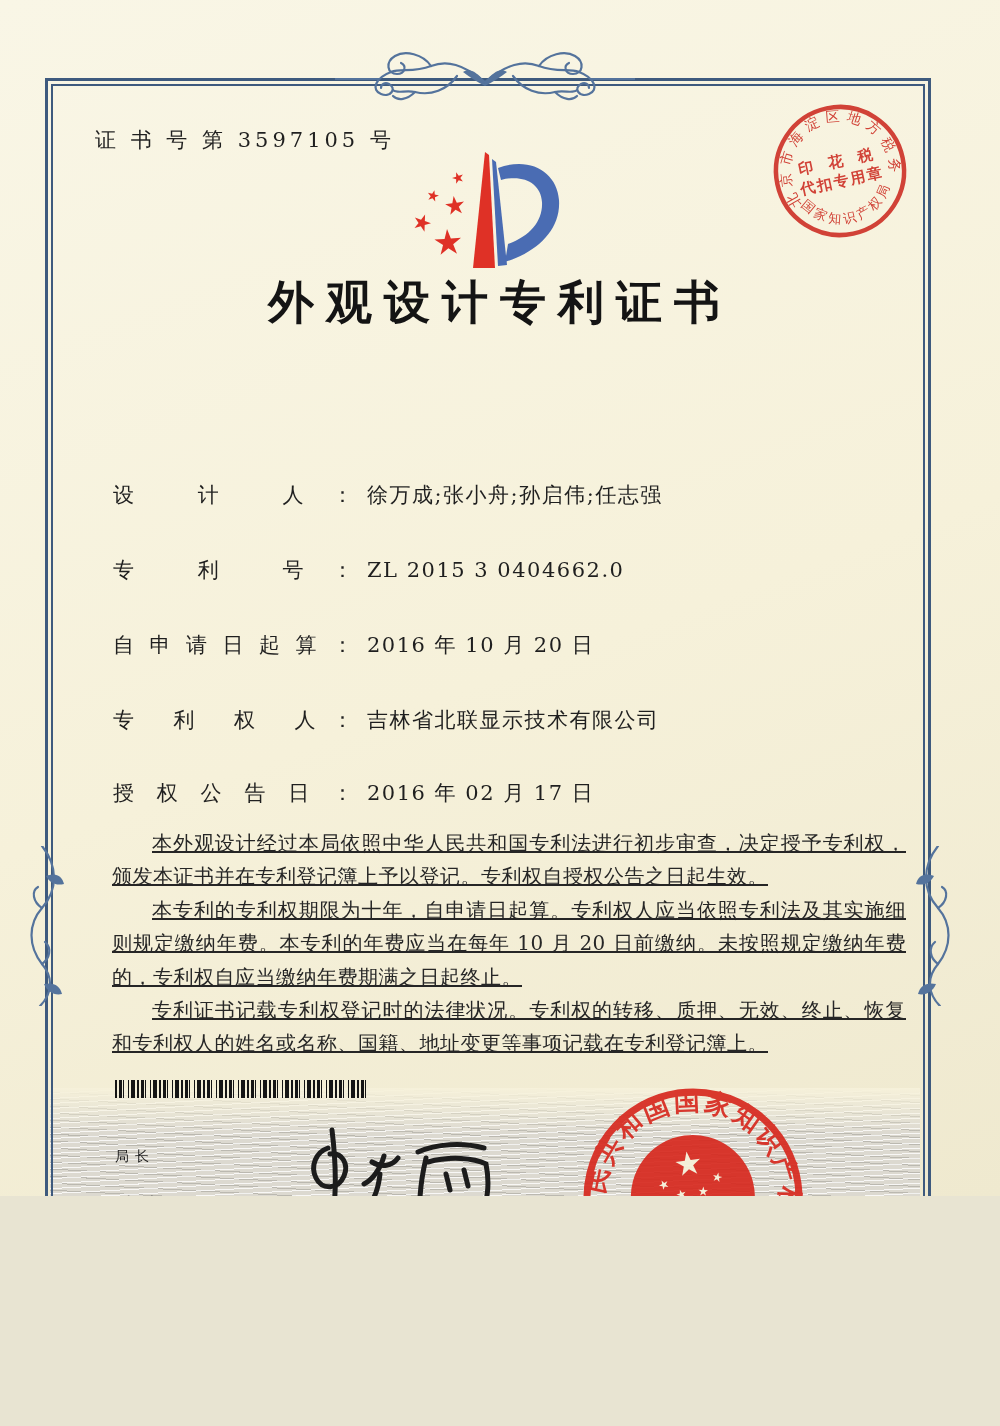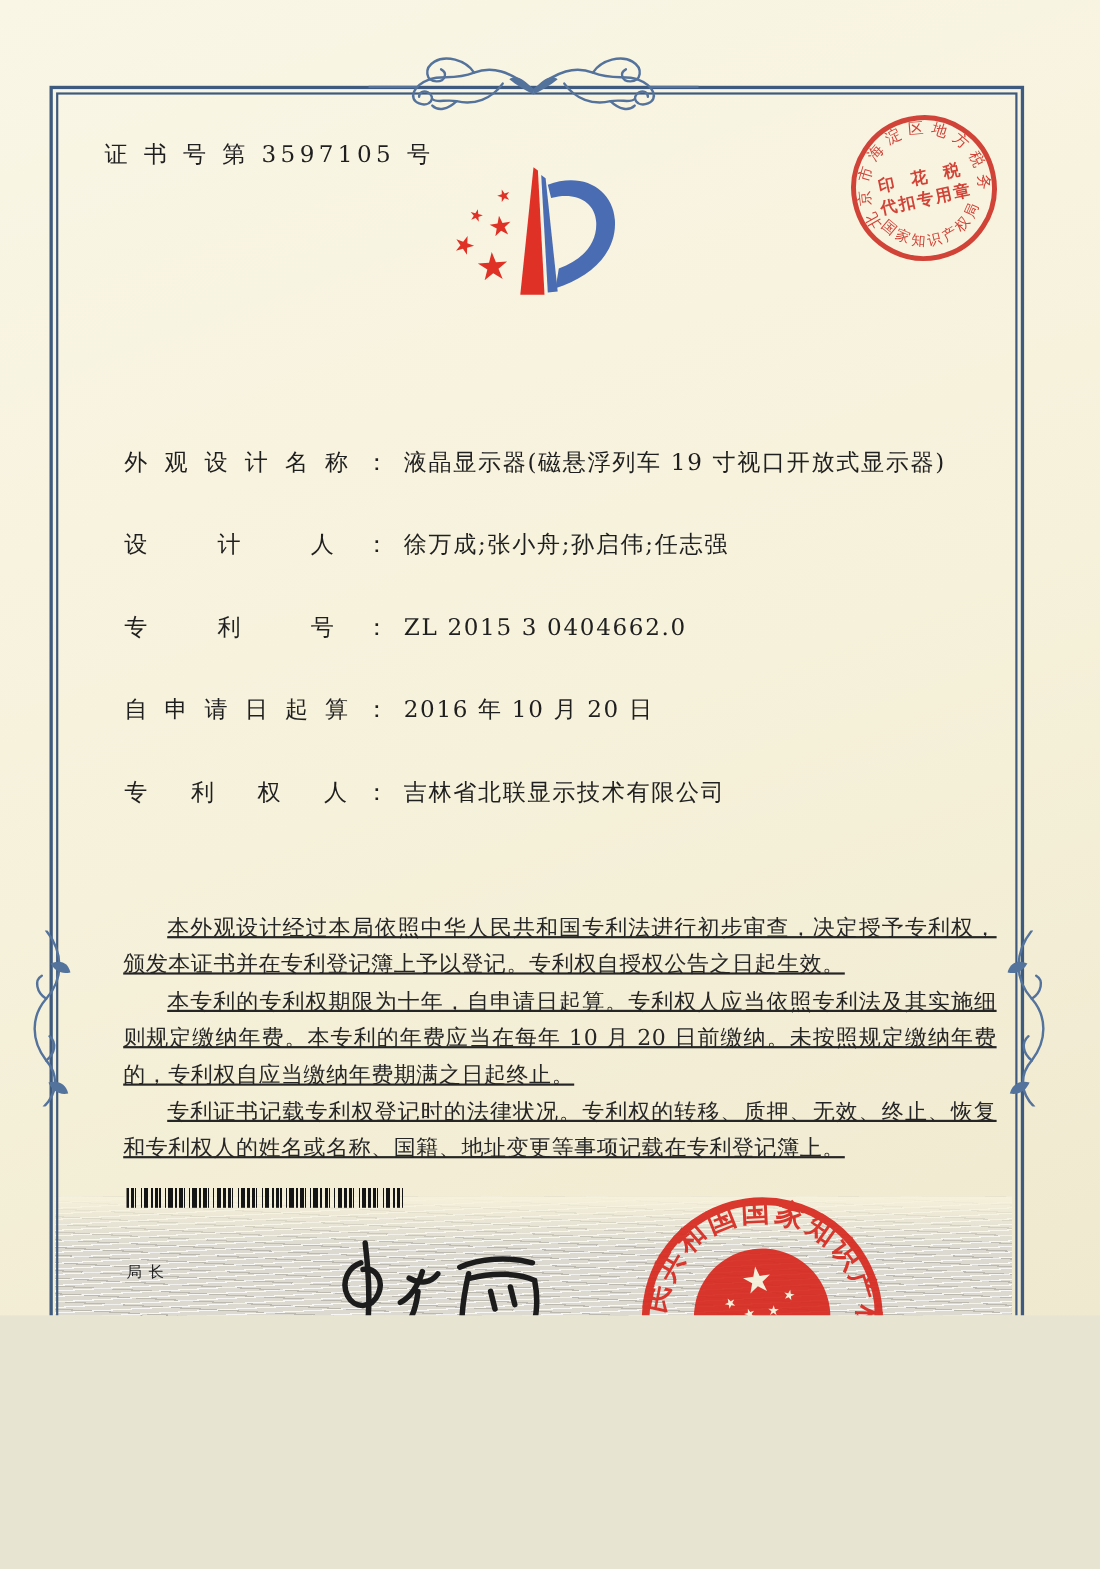--- a/index.html
+++ b/index.html
@@ -120,35 +120,36 @@
       <use href="#star" fill="#df3126" transform="translate(38,48) scale(0.6) rotate(14)"></use>
       <use href="#star" fill="#df3126" transform="translate(60,58) scale(1.0) rotate(-8)"></use>
       <use href="#star" fill="#df3126" transform="translate(27,75) scale(0.9) rotate(20)"></use>
       <use href="#star" fill="#df3126" transform="translate(53,95) scale(1.4) rotate(-4)"></use>
     </g>
     <polygon points="90,4 94,7 100,120 78,120" fill="#df3126"></polygon>
     <polygon points="97,11 101,14 112,117 103,118" fill="#4a6cb3"></polygon>
     <path fill="#4a6cb3" d="M103,20 C135,8 162,24 164,52 C166,82 142,104 110,114 L113,96 C136,88 148,72 147,54 C146,35 128,26 106,32 Z"></path>
   </svg>
 
-
-  <div class="content field" style="top:406px">
-    <span class="flabel">外观设计名称：</span><span class="fvalue">液晶显示器(磁悬浮列车 19 寸视口开放式显示器)</span>
-  </div>
+  <div class="content title">外观设计专利证书</div>
+
   <div class="content field" style="top:481px">
     <span class="flabel">设 计 人：</span><span class="fvalue">徐万成;张小舟;孙启伟;任志强</span>
   </div>
   <div class="content field" style="top:556px">
     <span class="flabel">专 利 号：</span><span class="fvalue">ZL 2015 3 0404662.0</span>
   </div>
   <div class="content field" style="top:631px">
     <span class="flabel">自申请日起算：</span><span class="fvalue">2016 年 10 月 20 日</span>
   </div>
   <div class="content field" style="top:706px">
     <span class="flabel">专 利 权 人：</span><span class="fvalue">吉林省北联显示技术有限公司</span>
+  </div>
+  <div class="content field" style="top:779px">
+    <span class="flabel">授权公告日：</span><span class="fvalue">2016 年 02 月 17 日</span>
   </div>
 
   <div class="content paras">
     <p>本外观设计经过本局依照中华人民共和国专利法进行初步审查，决定授予专利权，颁发本证书并在专利登记簿上予以登记。专利权自授权公告之日起生效。</p>
     <p>本专利的专利权期限为十年，自申请日起算。专利权人应当依照专利法及其实施细则规定缴纳年费。本专利的年费应当在每年 10 月 20 日前缴纳。未按照规定缴纳年费的，专利权自应当缴纳年费期满之日起终止。</p>
     <p>专利证书记载专利权登记时的法律状况。专利权的转移、质押、无效、终止、恢复和专利权人的姓名或名称、国籍、地址变更等事项记载在专利登记簿上。</p>
   </div>
 
   <div class="content barcode"></div>
 

